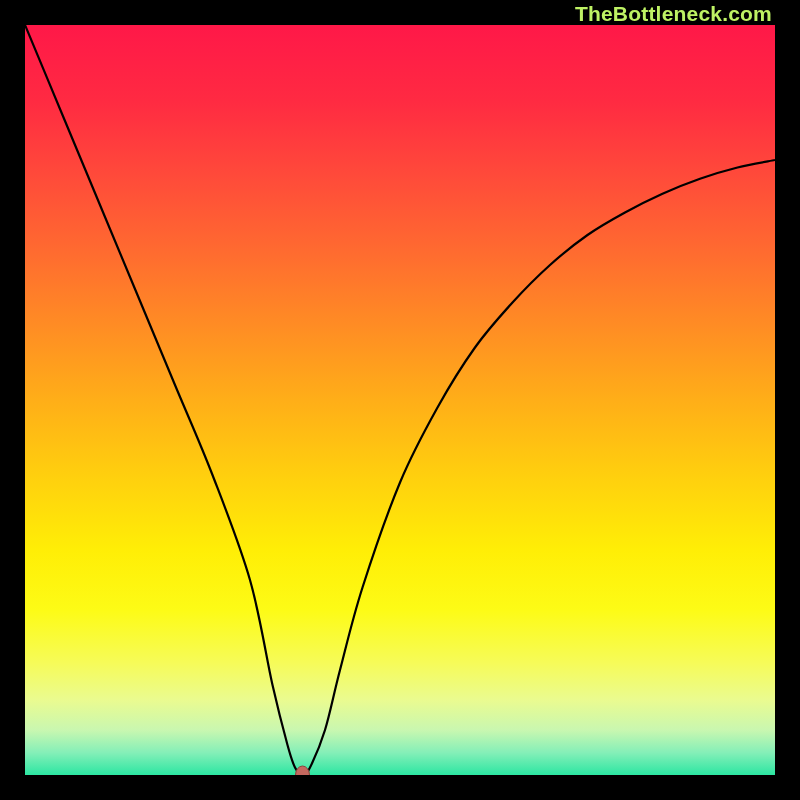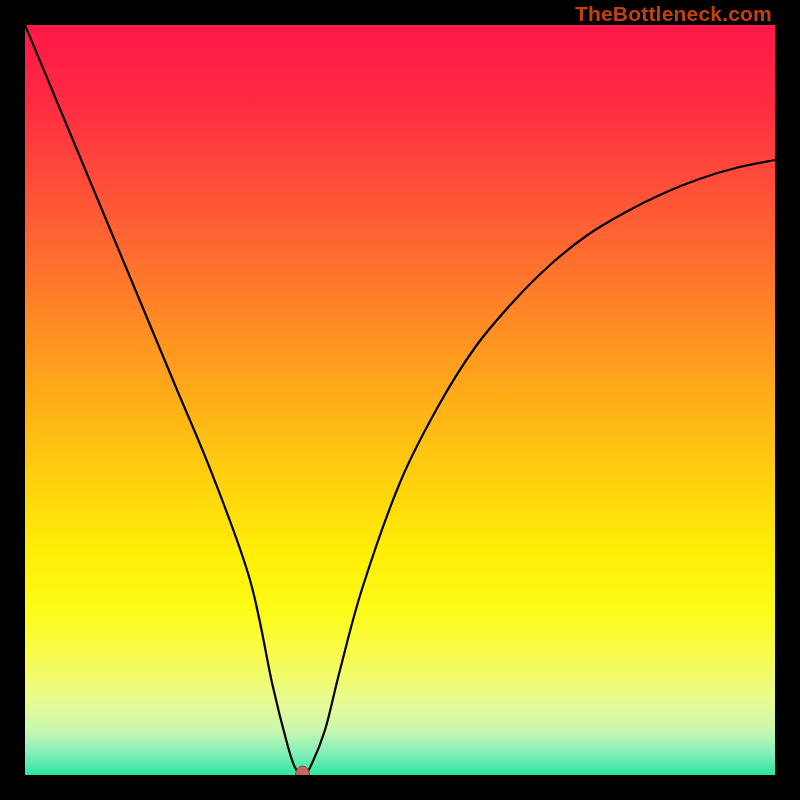--- a/index.html
+++ b/index.html
@@ -35,21 +35,21 @@
     position: absolute;
     left: 0;
     top: 0;
     width: 750px;
     height: 750px;
   }
   #watermark {
     position: absolute;
     top: 2px;
     right: 28px;
-    color: #c2410c;
+    color: #bef264;
     font-size: 21px;
     letter-spacing: 0.2px;
     font-weight: 600;
     text-align: right;
   }
 </style>
 </head>
 <body>
 
 <div id="stage">

